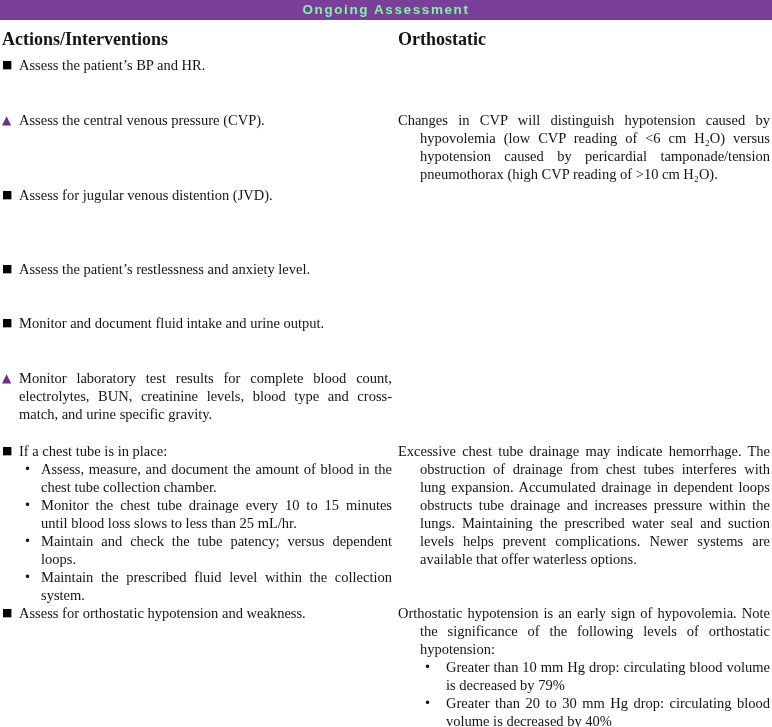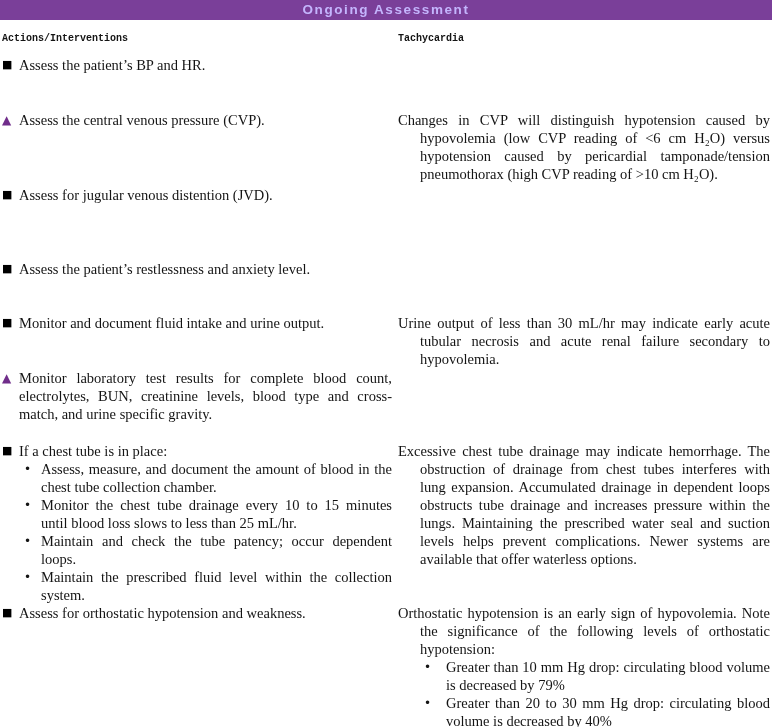--- a/index.html
+++ b/index.html
@@ -20,35 +20,35 @@
   }
   .page{width:772px;}
   .title-bar{
     height:20px;
     background:var(--header-bg);
     display:flex;
     align-items:center;
     justify-content:center;
   }
   .title-text{
-    color:#c4b5fd;
+    color:#86efac;
     font-family:"Liberation Sans",sans-serif;
     font-weight:700;
     font-size:13.5px;
     letter-spacing:1.6px;
   }
   .col-headers{
     display:grid;
     grid-template-columns:396px 1fr;
     padding:11px 2px 9px 2px;
   }
   .col-h{
-    font-family:Liberation Mono, monospace;
+    font-family:Liberation Serif, serif;
     font-weight:700;
-    font-size:10px;
+    font-size:18px;
     line-height:16px;
   }
   .row{
     display:grid;
     grid-template-columns:396px 1fr;
     padding:0 2px;
     align-items:start;
   }
   .left-cell{padding-right:6px;}
   .item{display:flex;}
@@ -79,21 +79,21 @@
 </style>
 </head>
 <body>
 
 <div class="page">
   <div class="title-bar">
     <span class="title-text">Ongoing Assessment</span>
   </div>
   <div class="col-headers">
     <div class="col-h">Actions/Interventions</div>
-    <div class="col-h">Tachycardia</div>
+    <div class="col-h">Orthostatic</div>
   </div>
   <div id="rows">
       <div class="row" style="min-height: 55px;">
         <div class="left-cell">
           <div class="item">
             <span class="bullet square">■</span>
             <span class="action-text">Assess the patient’s BP and HR.</span>
           </div>
         </div>
       </div>
@@ -124,23 +124,20 @@
           </div>
         </div>
       </div>
       <div class="row" style="min-height: 55px;">
         <div class="left-cell">
           <div class="item">
             <span class="bullet square">■</span>
             <span class="action-text">Monitor and document fluid intake and urine output.</span>
           </div>
         </div>
-        <div class="right-cell">
-          <div class="rationale">Urine output of less than 30 mL/hr may indicate early acute tubular necrosis and acute renal failure secondary to hypovolemia.</div>
-        </div>
       </div>
       <div class="row" style="min-height: 73px;">
         <div class="left-cell">
           <div class="item">
             <span class="bullet triangle">▲</span>
             <span class="action-text">Monitor laboratory test results for complete blood count, electrolytes, BUN, creatinine levels, blood type and cross-match, and urine specific gravity.</span>
           </div>
         </div>
       </div>
       <div class="row" style="min-height: 160px;">
@@ -152,21 +149,21 @@
           <div class="sub-item">
             <span class="sub-dot">•</span>
             <span class="sub-text">Assess, measure, and document the amount of blood in the chest tube collection chamber.</span>
           </div>
           <div class="sub-item">
             <span class="sub-dot">•</span>
             <span class="sub-text">Monitor the chest tube drainage every 10 to 15 minutes until blood loss slows to less than 25 mL/hr.</span>
           </div>
           <div class="sub-item">
             <span class="sub-dot">•</span>
-            <span class="sub-text">Maintain and check the tube patency; occur dependent loops.</span>
+            <span class="sub-text">Maintain and check the tube patency; versus dependent loops.</span>
           </div>
           <div class="sub-item">
             <span class="sub-dot">•</span>
             <span class="sub-text">Maintain the prescribed fluid level within the collection system.</span>
           </div>
         </div>
         <div class="right-cell">
           <div class="rationale">Excessive chest tube drainage may indicate hemorrhage. The obstruction of drainage from chest tubes interferes with lung expansion. Accumulated drainage in dependent loops obstructs tube drainage and increases pressure within the lungs. Maintaining the prescribed water seal and suction levels helps prevent complications. Newer systems are available that offer waterless options.</div>
         </div>
       </div>

